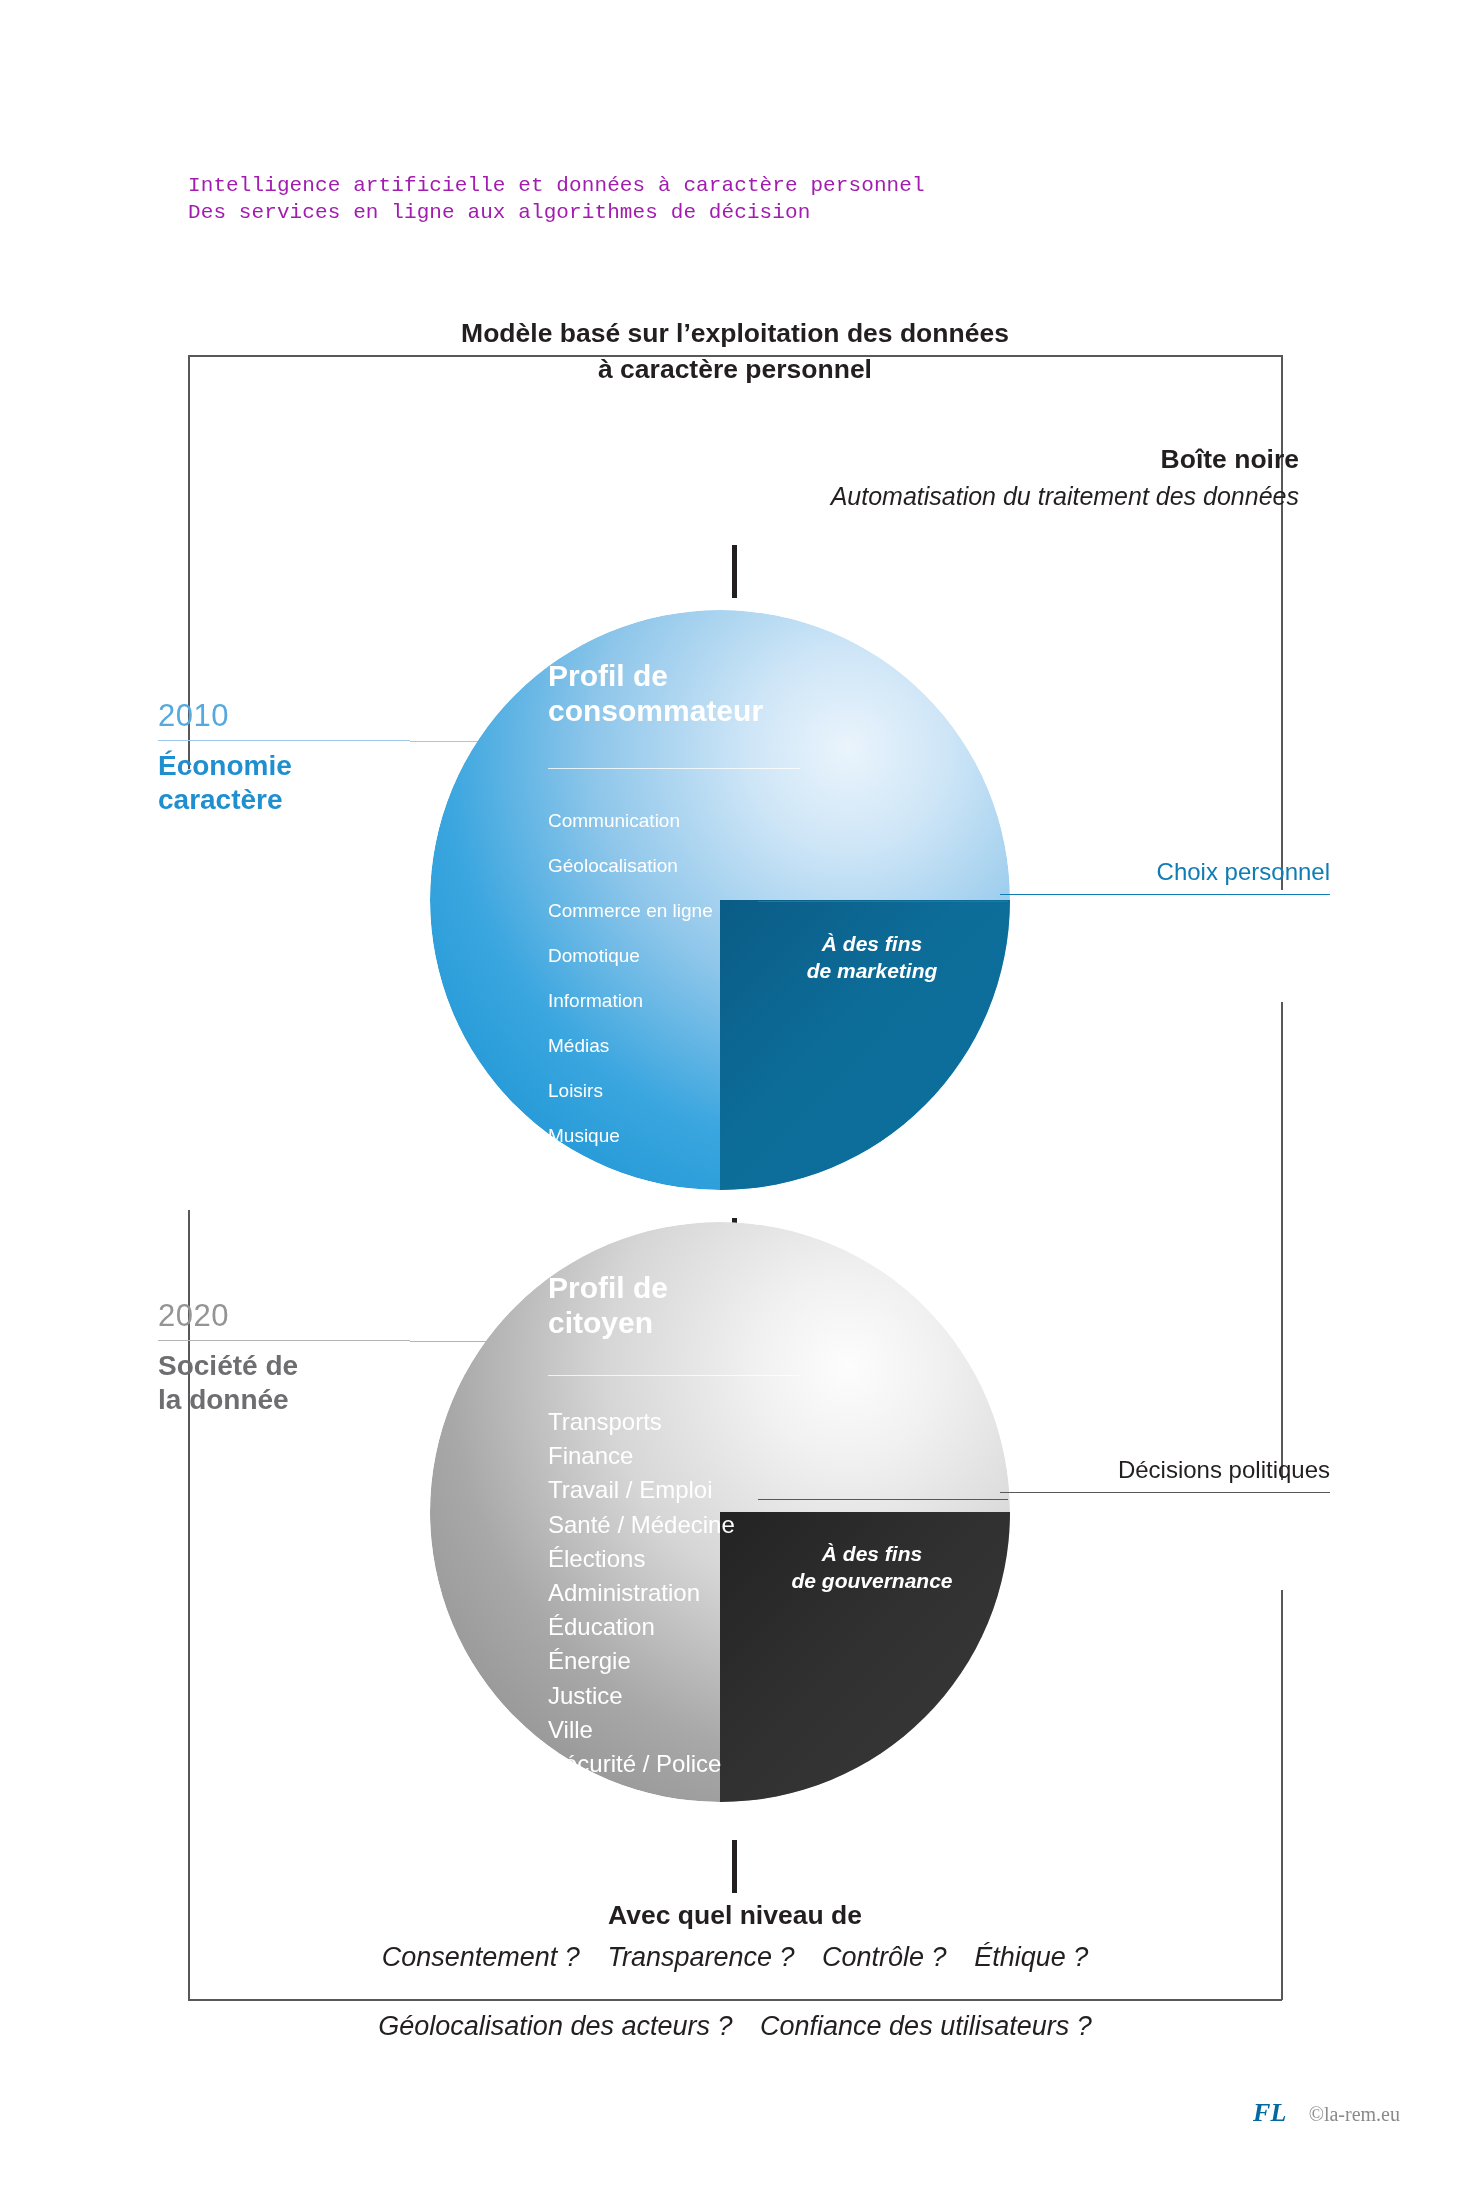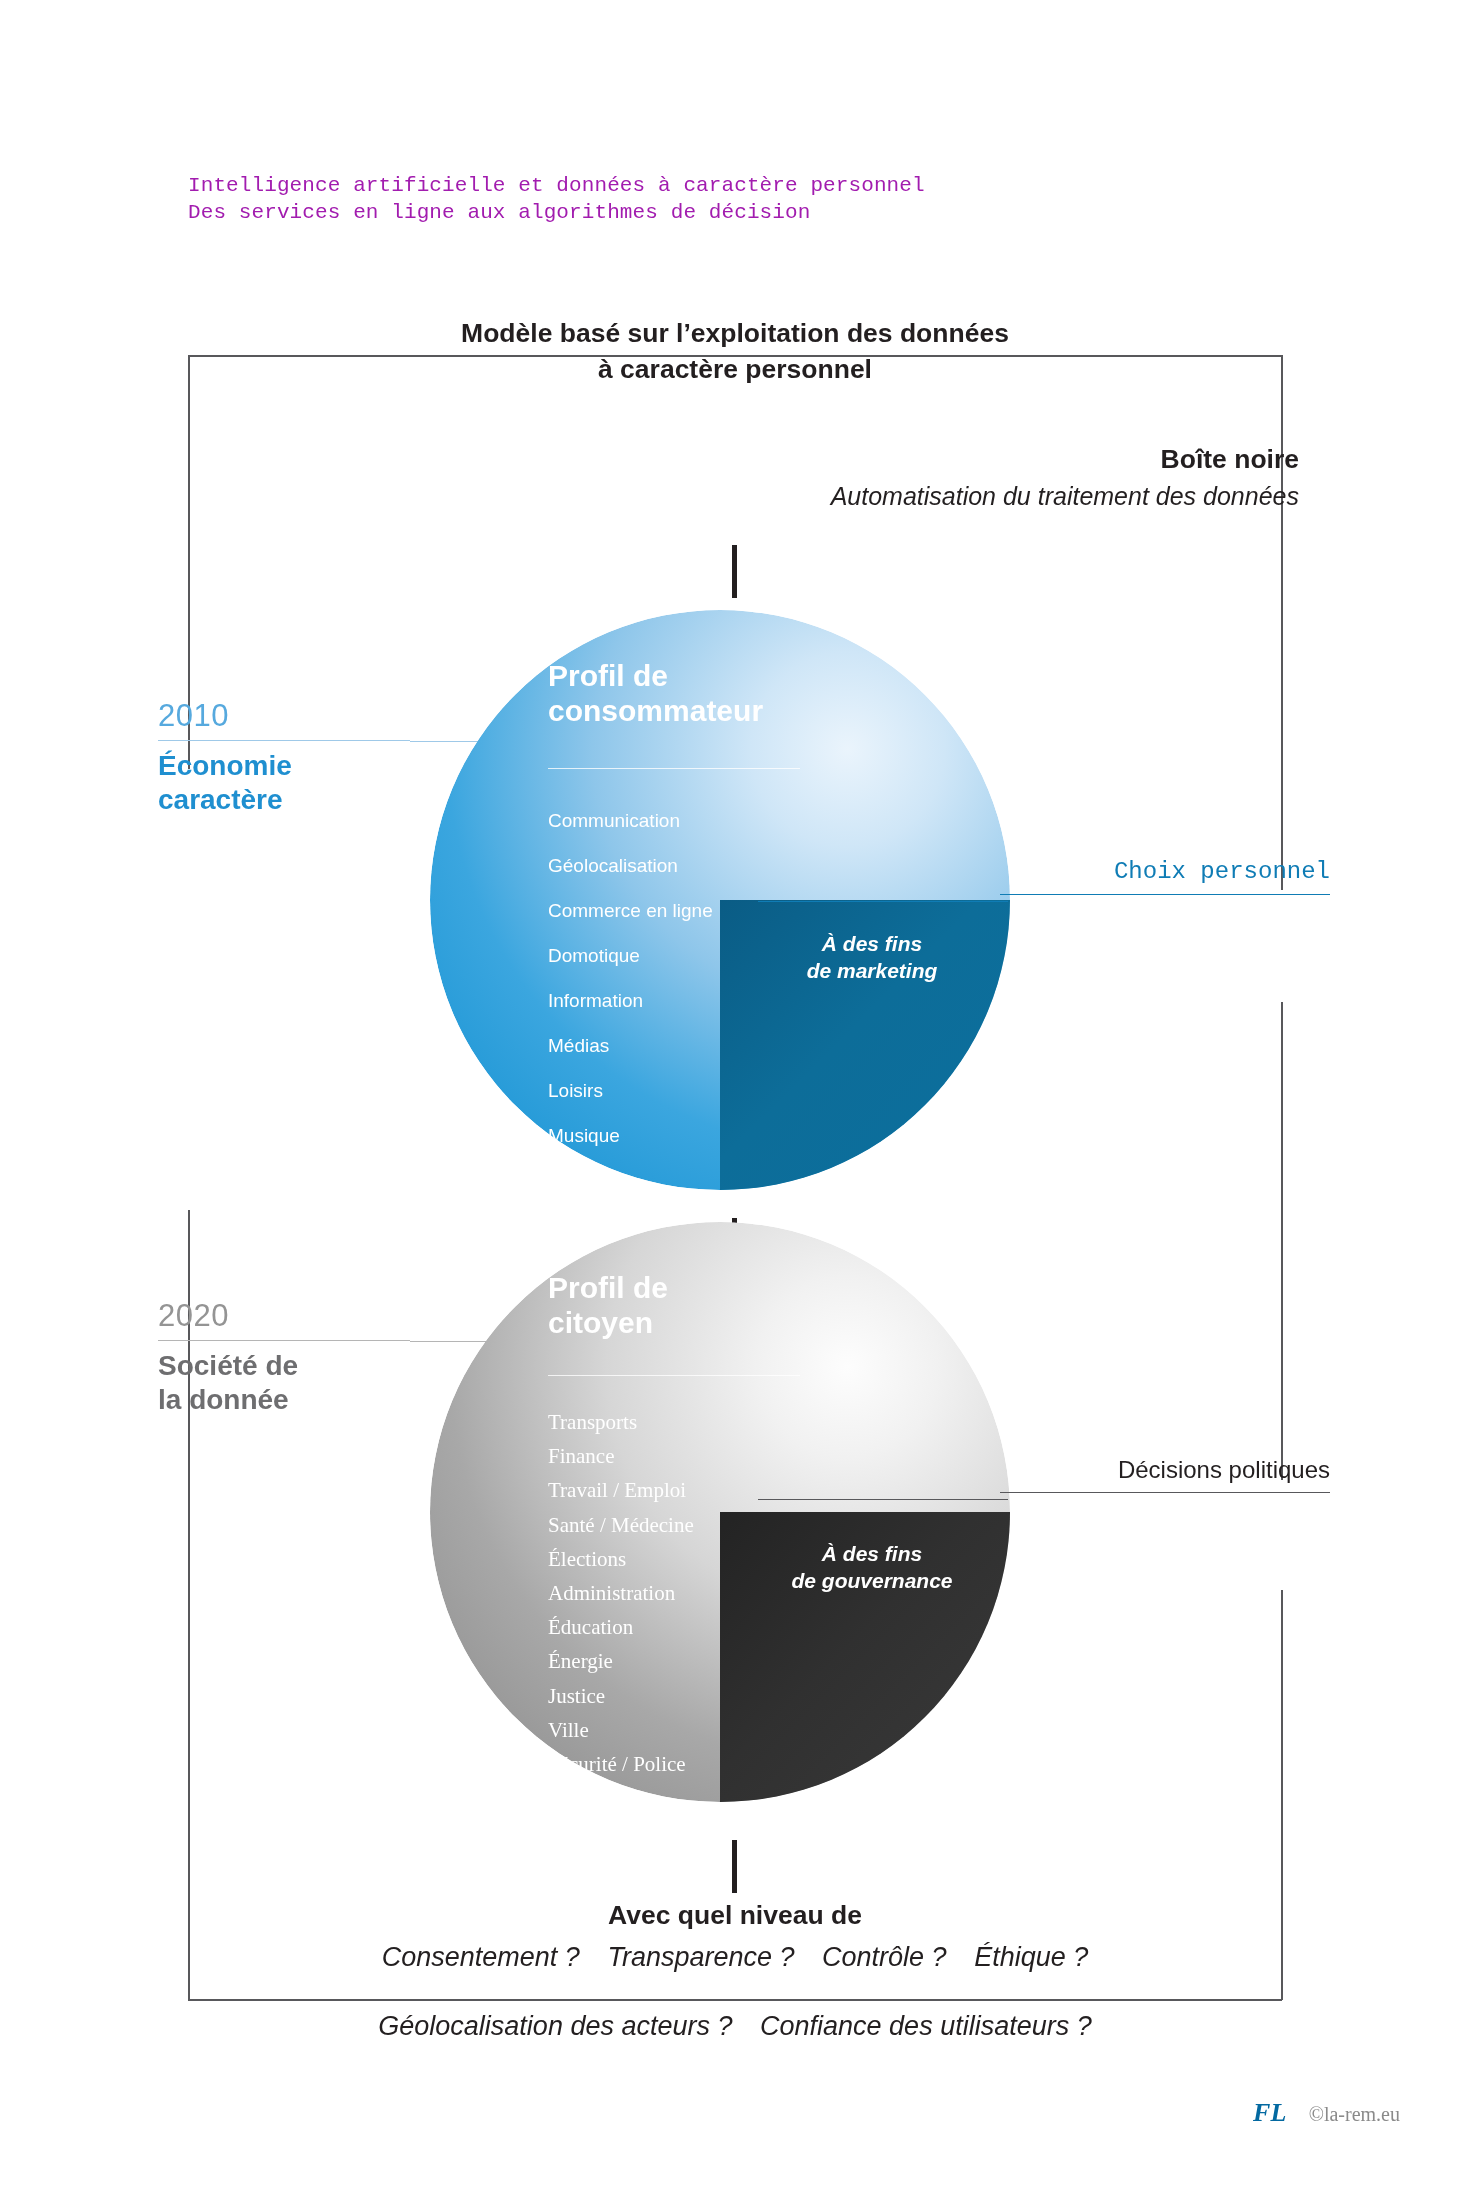--- a/index.html
+++ b/index.html
@@ -91,36 +91,36 @@
     position:absolute;left:118px;top:48px;width:330px;
     font-size:30px;font-weight:bold;line-height:1.17;color:#ffffff;
   }
   .c-rule{position:absolute;left:118px;width:252px;height:1.4px;background:rgba(255,255,255,.78);}
   .c-list{position:absolute;left:118px;color:#ffffff;}
   .c-list .li{white-space:nowrap;}
   #blue-list{top:188px;}
   #blue-list .li{font-size:19px;line-height:45px;}
   #blue-rule{top:158px;}
   #grey-list{top:183px;}
-  #grey-list .li{font-size:21px;line-height:34.2px;font-family:Liberation Serif, serif;}
+  #grey-list .li{font-size:24px;line-height:34.2px;}
   #grey-rule{top:153px;}
 
   .c-purpose{
     position:absolute;width:260px;text-align:center;color:#ffffff;
     font-size:21px;font-style:italic;font-weight:bold;line-height:1.30;
   }
   #blue-purpose{left:312px;top:320px;}
   #grey-purpose{left:312px;top:318px;}
 
   
   .callout{width:330px;text-align:right;}
   .callout .ctext{font-size:24px;line-height:1;padding-bottom:10px;white-space:nowrap;}
   .callout .crule{height:1.4px;}
   #callout-choice{left:1000px;top:860px;}
-  #callout-choice .ctext{color:#0f7cb5;font-family:Liberation Mono, monospace;}
+  #callout-choice .ctext{color:#0f7cb5;}
   #callout-choice .crule{background:#0f7cb5;}
   #callout-choice-line{left:758px;top:901px;width:250px;height:1.4px;background:#0f7cb5;}
   #callout-decision{left:1000px;top:1458px;}
   #callout-decision .ctext{color:#231f20;}
   #callout-decision .crule{background:#58585b;}
   #callout-decision-line{left:758px;top:1499px;width:250px;height:1.4px;background:#58585b;}
 
   
   .qblock{left:188px;width:1094px;text-align:center;}
   #q1{top:1898px;}

